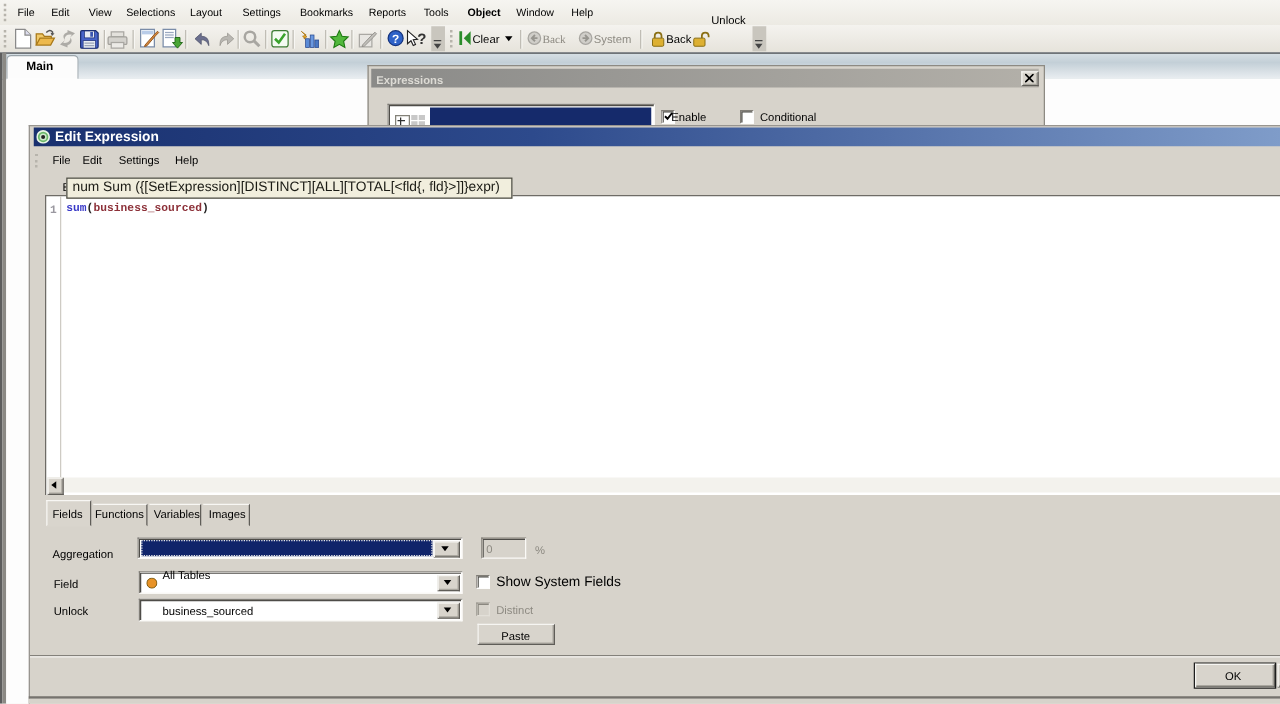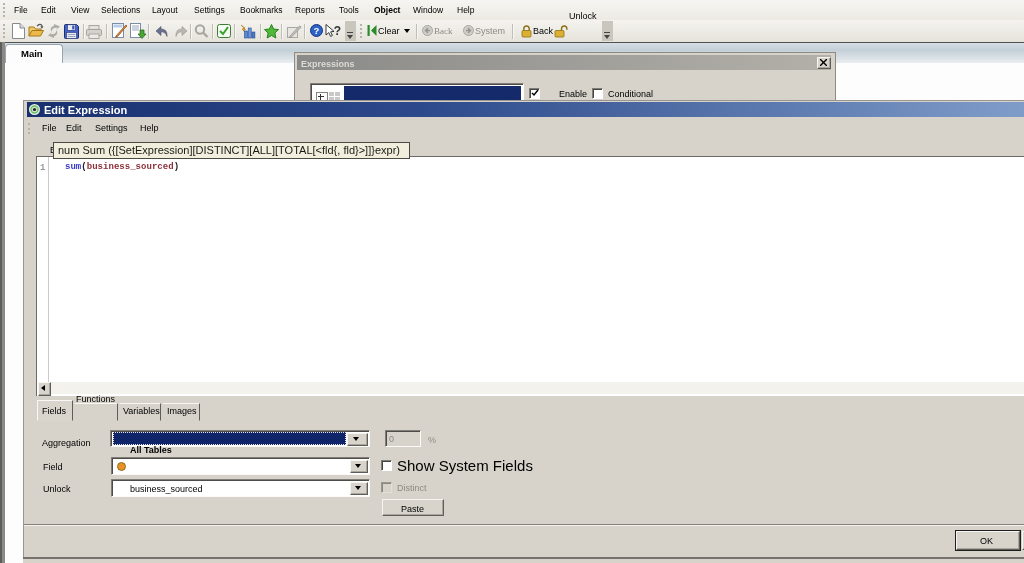--- a/index.html
+++ b/index.html
@@ -205,21 +205,21 @@
 
 <div class="s" style="left:329px;top:92px;width:5px;height:4px;background:#c8c8c8;"></div>
 <div class="s" style="left:335px;top:92px;width:5px;height:4px;background:#c8c8c8;"></div>
 <div class="s" style="left:329px;top:97px;width:5px;height:4px;background:#c8c8c8;"></div>
 <div class="s" style="left:335px;top:97px;width:5px;height:4px;background:#c8c8c8;"></div>
 
 <div class="cb" style="left:529px;top:88px;"></div>
 <svg class="s" style="left:531px;top:90px;" width="8" height="7" viewBox="0 0 8 7">
     <path d="M1 3 L3 5 L7 0" stroke="#000" stroke-width="1.5" fill="none"></path>
   </svg>
-<div class="t9" style="left:559px;top:89px;">Enable</div>
+<div class="t9" style="left:537px;top:89px;">Enable</div>
 <div class="cb" style="left:592px;top:88px;"></div>
 <div class="t9" style="left:608px;top:89px;">Conditional</div>
 
 <div class="s" style="left:23px;top:100px;width:1001px;height:463px;background:#d7d3cb;border-left:1px solid #989590;border-top:1px solid #989590;"></div>
 
 <div class="s" style="left:27px;top:102px;width:997px;height:15px;background:linear-gradient(90deg,#19306f 0%,#2d4a8c 40%,#7f9cc9 100%);"></div>
 <svg class="s" style="left:29px;top:104px;" width="11" height="11" viewBox="0 0 11 11">
  <circle cx="5.5" cy="5.5" r="5.5" fill="#e9f5e7"></circle>
  <circle cx="5.5" cy="5.5" r="4.2" fill="#6cb86a"></circle>
  <circle cx="5.5" cy="5.5" r="2.8" fill="#cfe8cd"></circle>
@@ -231,57 +231,57 @@
 <div class="t9" style="left:42px;top:123px;">File</div>
 <div class="t9" style="left:66px;top:123px;">Edit</div>
 <div class="t9" style="left:95px;top:123px;">Settings</div>
 <div class="t9" style="left:140px;top:123px;">Help</div>
 
 <div class="t9" style="left:50px;top:145px;">Expr</div>
 
 <div class="s" style="left:36px;top:156px;width:988px;height:239px;background:#fff;border-left:1px solid #6e6b66;border-top:1px solid #6e6b66;"></div>
 <div class="s" style="left:48px;top:157px;width:1px;height:238px;background:#cecbc4;"></div>
 <div class="tx" style="left:40px;top:162px;color:#9a98a0;font-family:'Liberation Mono',monospace;font-size:9px;font-weight:bold;">1</div>
-<div class="tx" style="left:53px;top:161px;font-family:'Liberation Mono',monospace;font-size:9px;font-weight:bold;letter-spacing:0.03px;"><span style="color:#3a3ac8;margin-left:12px;">sum</span><span style="color:#222;">(</span><span style="color:#8c3038;">business_sourced</span><span style="color:#222;">)</span></div>
+<div class="tx" style="left:53px;top:161px;font-family:'Liberation Mono',monospace;font-size:9px;font-weight:bold;letter-spacing:0.03px;"><span style="color:#3a3ac8;">sum</span><span style="color:#222;">(</span><span style="color:#8c3038;">business_sourced</span><span style="color:#222;">)</span></div>
 
 <div class="s" style="left:38px;top:382px;width:986px;height:12px;background:#f3f2ed;"></div>
 <div class="s raise" style="left:38px;top:382px;width:11px;height:12px;"></div>
 <div class="s" style="left:41px;top:385px;width:0;height:0;border-top:3px solid transparent;border-bottom:3px solid transparent;border-right:4px solid #000;"></div>
 
 <div class="s" style="left:53px;top:142px;width:355px;height:15px;background:#f1eedd;border:1px solid #4a4a42;"></div>
 <div class="tx" style="left:58px;top:144px;color:#1a1a14;">num Sum ({[SetExpression][DISTINCT][ALL][TOTAL[&lt;fld{, fld}&gt;]]}expr)</div>
 
 <div class="s" style="left:37px;top:400px;width:34px;height:19px;background:#d9d5cd;border:1px solid;border-color:#f8f7f4 #5f5d58 transparent #f8f7f4;"></div>
 <div class="t9" style="left:42px;top:406px;">Fields</div>
 <div class="s" style="left:74px;top:403px;width:42px;height:16px;background:#d7d3cb;border:1px solid;border-color:#f8f7f4 #5f5d58 transparent transparent;"></div>
-<div class="t9" style="left:76px;top:394px;">Functions</div>
+<div class="t9" style="left:76px;top:406px;">Functions</div>
 <div class="s" style="left:119px;top:403px;width:40px;height:16px;background:#d7d3cb;border:1px solid;border-color:#f8f7f4 #5f5d58 transparent transparent;"></div>
 <div class="t9" style="left:123px;top:406px;">Variables</div>
 <div class="s" style="left:162px;top:403px;width:36px;height:16px;background:#d7d3cb;border:1px solid;border-color:#f8f7f4 #5f5d58 transparent transparent;"></div>
 <div class="t9" style="left:167px;top:406px;">Images</div>
 
 <div class="t9" style="left:42px;top:438px;">Aggregation</div>
 <div class="s sunk" style="left:110px;top:430px;width:258px;height:15px;background:#fff;"></div>
 <div class="s" style="left:113px;top:432px;width:231px;height:11px;background:#10246a;border:1px dotted #e8e8e8;"></div>
 <div class="ddbtn" style="left:347px;top:433px;width:19px;height:11px;"></div>
 <div class="ddtri" style="left:353px;top:437px;"></div>
 <div class="s sunk" style="left:385px;top:430px;width:34px;height:15px;background:#d7d3cb;"></div>
 <div class="t9 gray" style="left:389px;top:434px;">0</div>
 <div class="t9 gray" style="left:428px;top:435px;">%</div>
 
 <div class="t9" style="left:43px;top:462px;">Field</div>
 <div class="s sunk" style="left:111px;top:457px;width:257px;height:16px;background:#fff;"></div>
 <svg class="s" style="left:117px;top:462px;" width="9" height="9" viewBox="0 0 9 9">
     <circle cx="4.5" cy="4.5" r="4" fill="#e89226" stroke="#7a5a10" stroke-width="0.8"></circle>
   </svg>
-<div class="t9" style="left:130px;top:445px;font-weight:bold;">All Tables</div>
+<div class="t9" style="left:130px;top:455px;">All Tables</div>
 <div class="ddbtn" style="left:350px;top:460px;width:16px;height:11px;"></div>
 <div class="ddtri" style="left:355px;top:464px;"></div>
 <div class="cb" style="left:381px;top:460px;"></div>
-<div class="t9" style="left:397px;top:461px;font-size:15px;">Show System Fields</div>
+<div class="t9" style="left:397px;top:461px;font-size:11px;">Show System Fields</div>
 
 <div class="t9" style="left:43px;top:484px;">Unlock</div>
 <div class="s sunk" style="left:111px;top:479px;width:257px;height:16px;background:#fff;"></div>
 <div class="t9" style="left:130px;top:484px;">business_sourced</div>
 <div class="ddbtn" style="left:350px;top:482px;width:16px;height:11px;"></div>
 <div class="ddtri" style="left:355px;top:486px;"></div>
 <div class="cb" style="left:381px;top:482px;border-color:#9a978f #e2dfd8 #e2dfd8 #9a978f;box-shadow:inset 1px 1px 0 #8a877f;background:#d7d3cb;"></div>
 <div class="t9 gray" style="left:397px;top:483px;">Distinct</div>
 
 <div class="s raise" style="left:382px;top:499px;width:60px;height:15px;"></div>

